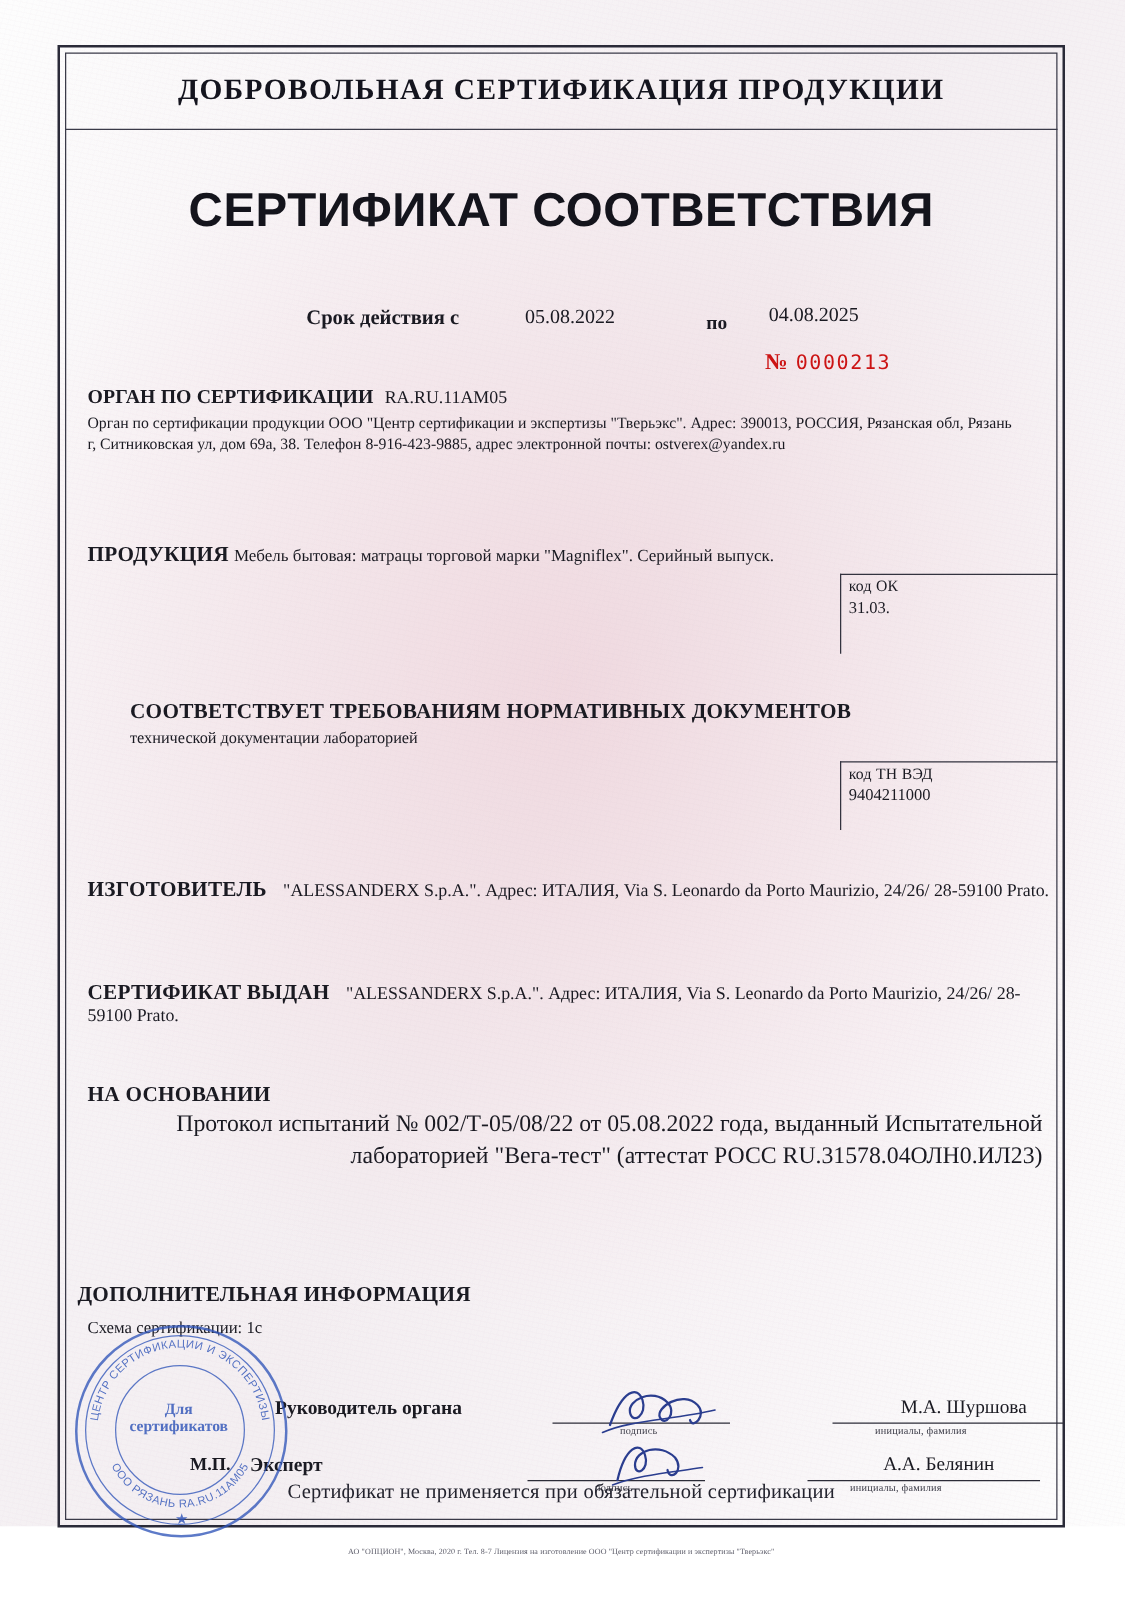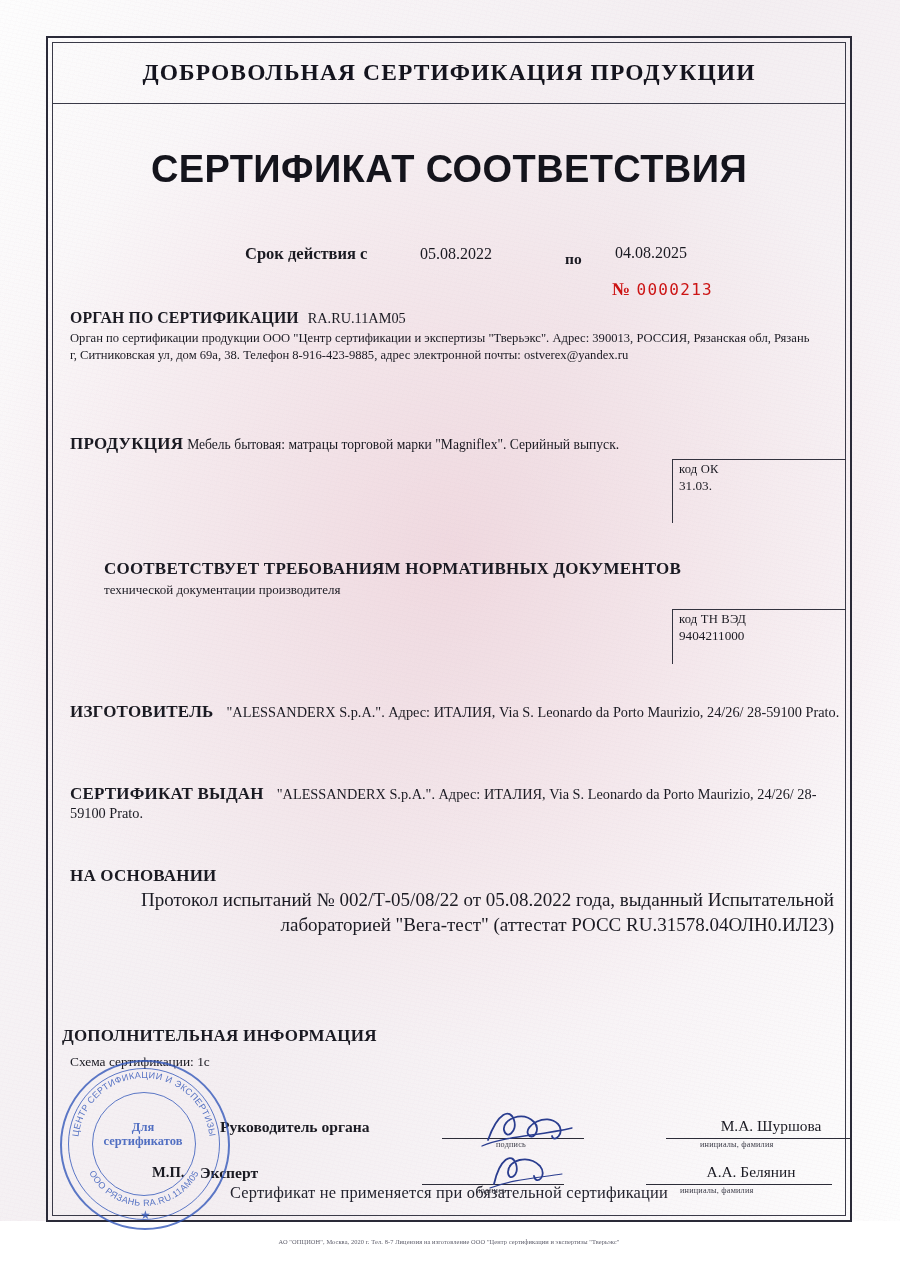--- a/index.html
+++ b/index.html
@@ -401,21 +401,21 @@
       <span class="ptext">Мебель бытовая: матрацы торговой марки "Magniflex". Серийный выпуск.</span>
     </div>
 
     <div class="code-box box-ok">
       <div class="cb-l">код ОК</div>
       <div class="cb-v">31.03.</div>
     </div>
 
     <div class="sec sec-sootv">
       <div class="hd hd-lg">СООТВЕТСТВУЕТ ТРЕБОВАНИЯМ НОРМАТИВНЫХ ДОКУМЕНТОВ</div>
-      <div class="sub">технической документации производителя</div>
+      <div class="sub">технической документации лабораторией</div>
     </div>
 
     <div class="code-box box-tnved">
       <div class="cb-l">код ТН ВЭД</div>
       <div class="cb-v">9404211000</div>
     </div>
 
     <div class="sec sec-izg">
       <span class="hd hd-lg">ИЗГОТОВИТЕЛЬ</span>
       <span class="inline-val">"ALESSANDERX S.p.A.". Адрес: ИТАЛИЯ, Via S. Leonardo da Porto Maurizio, 24/26/ 28-59100 Prato.</span>

